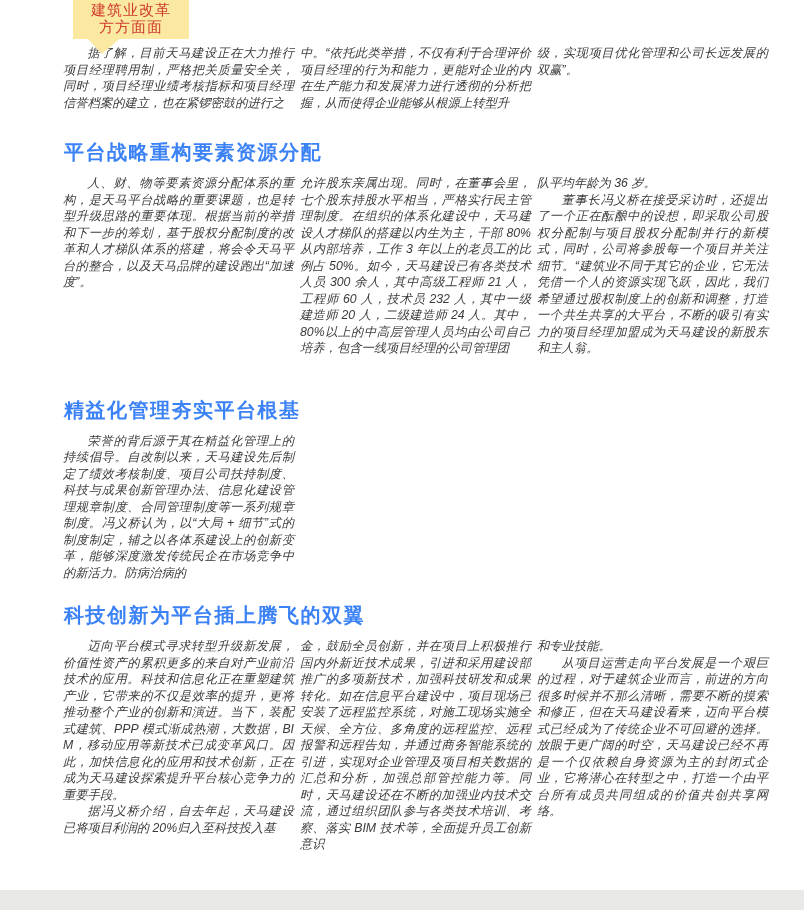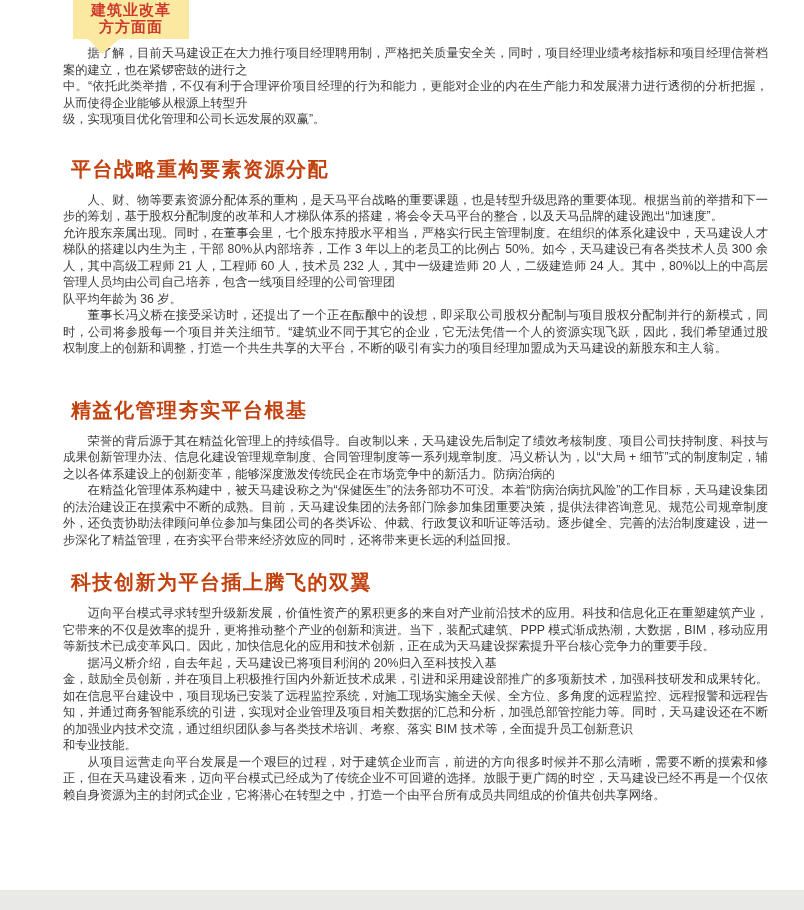--- a/index.html
+++ b/index.html
@@ -21,44 +21,45 @@
     position: absolute;
     left: 73px; top: -14px;
     width: 116px; height: 68px;
     background: #fbe9a1;
     clip-path: polygon(0 0, 100% 0, 100% 78%, 40% 78%, 25% 100%, 13% 78%, 0 78%);
     text-align: center;
     padding-top: 15px;
   }
   .badge .badge-line {
     color: #ce3a2e;
-    font-weight: 700;
+    font-weight: 400;
     font-size: 15px;
     line-height: 17px;
     letter-spacing: 1px;
   }
   .cols {
     display: grid;
-    grid-template-columns: repeat(1, 1fr);
+    grid-template-columns: repeat(3, 1fr);
     column-gap: 6px;
+    font-style: italic;
   }
   .col { min-width: 0; }
   p.para {
     margin: 0;
     font-size: 12.3px;
     line-height: 16.5px;
     color: #3b3b3b;
     text-align: justify;
     text-justify: inter-ideograph;
     word-break: break-all;
   }
   p.para.indent { text-indent: 2em; }
   h2.section-heading {
-    margin: 8px;
-    color: #c2410c;
+    margin: 1px;
+    color: #3b82f6;
     font-size: 20px;
     line-height: 24px;
     font-weight: 700;
     letter-spacing: 1.5px;
   }
   .sec-1 h2 { margin-top: 29px; margin-bottom: 11px; }
   .sec-2 h2 { margin-top: 41px; margin-bottom: 11px; }
   .sec-3 h2 { margin-top: 22px; margin-bottom: 11px; }
   .page-bottom-strip {
     position: absolute;
@@ -104,23 +105,20 @@
       </div>
     </div>
   </div>
 
   <div class="section sec-2">
     <h2 class="section-heading">精益化管理夯实平台根基</h2>
     <div class="cols">
       <div class="col">
         <p class="para indent">荣誉的背后源于其在精益化管理上的持续倡导。自改制以来，天马建设先后制定了绩效考核制度、项目公司扶持制度、科技与成果创新管理办法、信息化建设管理规章制度、合同管理制度等一系列规章制度。冯义桥认为，以“大局 + 细节”式的制度制定，辅之以各体系建设上的创新变革，能够深度激发传统民企在市场竞争中的新活力。防病治病的</p>
       </div>
-      <div class="col">
-        <p class="para indent">在精益化管理体系构建中，被天马建设称之为“保健医生”的法务部功不可没。本着“防病治病抗风险”的工作目标，天马建设集团的法治建设正在摸索中不断的成熟。目前，天马建设集团的法务部门除参加集团重要决策，提供法律咨询意见、规范公司规章制度外，还负责协助法律顾问单位参加与集团公司的各类诉讼、仲裁、行政复议和听证等活动。逐步健全、完善的法治制度建设，进一步深化了精益管理，在夯实平台带来经济效应的同时，还将带来更长远的利益回报。</p>
-      </div>
     </div>
   </div>
 
   <div class="section sec-3">
     <h2 class="section-heading">科技创新为平台插上腾飞的双翼</h2>
     <div class="cols">
       <div class="col">
         <p class="para indent">迈向平台模式寻求转型升级新发展，价值性资产的累积更多的来自对产业前沿技术的应用。科技和信息化正在重塑建筑产业，它带来的不仅是效率的提升，更将推动整个产业的创新和演进。当下，装配式建筑、PPP 模式渐成热潮，大数据，BIM，移动应用等新技术已成变革风口。因此，加快信息化的应用和技术创新，正在成为天马建设探索提升平台核心竞争力的重要手段。</p>
         <p class="para indent">据冯义桥介绍，自去年起，天马建设已将项目利润的 20%归入至科技投入基</p>
       </div>

